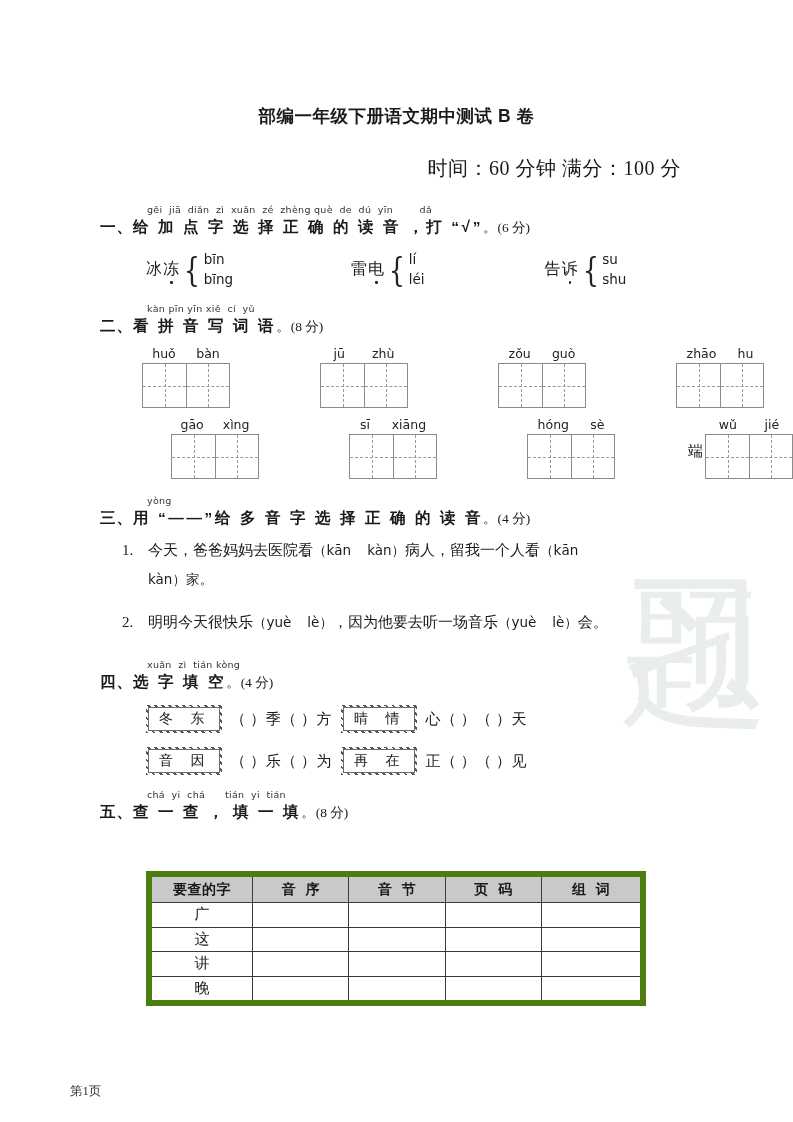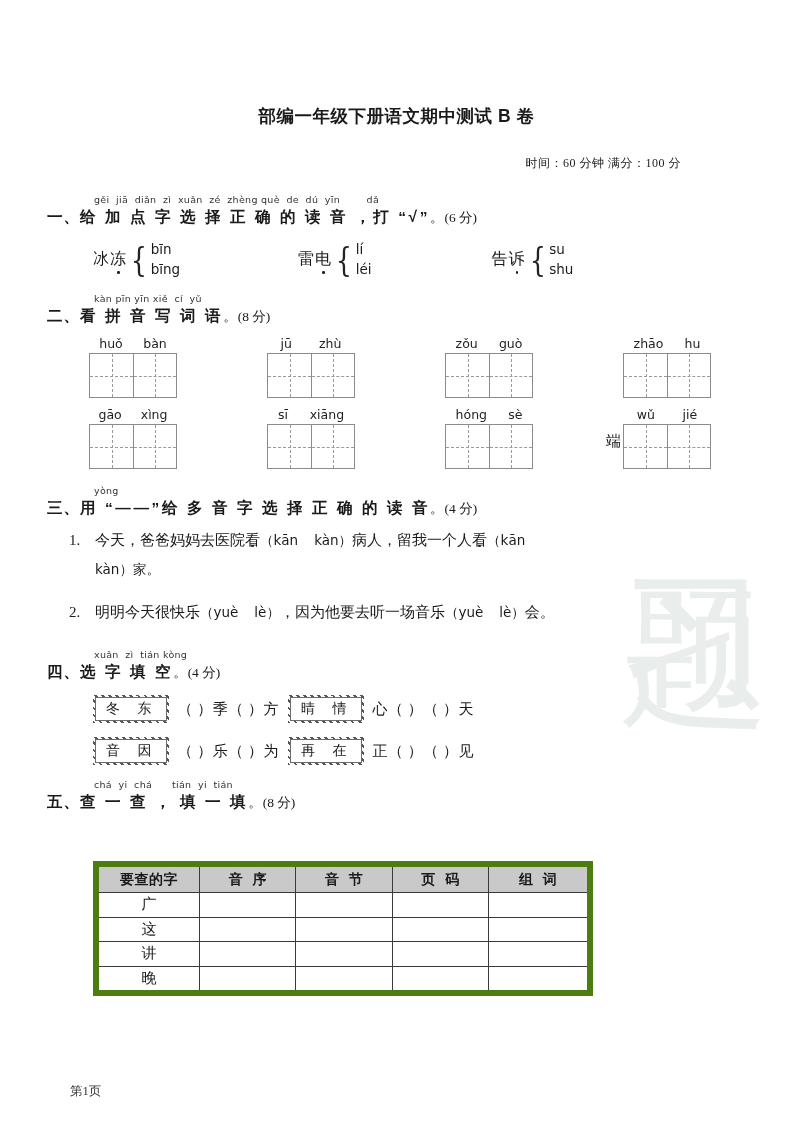--- a/index.html
+++ b/index.html
@@ -54,31 +54,31 @@
     text-align: center;
     font-family: "Liberation Sans", sans-serif;
     font-weight: bold;
     font-size: 17.5px;
     letter-spacing: .5px;
     margin: 0;
     padding-top: 104px;
   }
   .doc-subtitle {
     text-align: right;
-    font-size: 12px;
+    font-size: 20px;
     padding-right: 112px;
     padding-top: 27px;
     letter-spacing: .5px;
   }
 
   
   .section {
     position: relative;
     margin-top: 22px;
-    padding-left: 47px;
+    padding-left: 100px;
   }
   .pinyin-line {
     font-family: "DejaVu Sans", sans-serif;
     font-size: 9.5px;
     color: #333;
     letter-spacing: .3px;
     height: 13px;
     padding-left: 47px;
     white-space: pre;
   }
@@ -409,21 +409,21 @@
               <span>hu</span>
             </div>
             <div class="tzg">
                 <div class="cell"></div>
                 <div class="cell"></div>
               </div>
           </div>
         </div>
       </div>
 
-      <div class="ex2-row" style="">
+      <div class="ex2-row" style="justify-content:flex-end;">
         <div class="grid-item" style="margin-right:47px;">
           <span class="prefix"></span>
           <div class="grid-block">
             <div class="grid-pinyin">
               <span>gāo</span>
               <span>xìng</span>
             </div>
             <div class="tzg">
                 <div class="cell"></div>
                 <div class="cell"></div>

